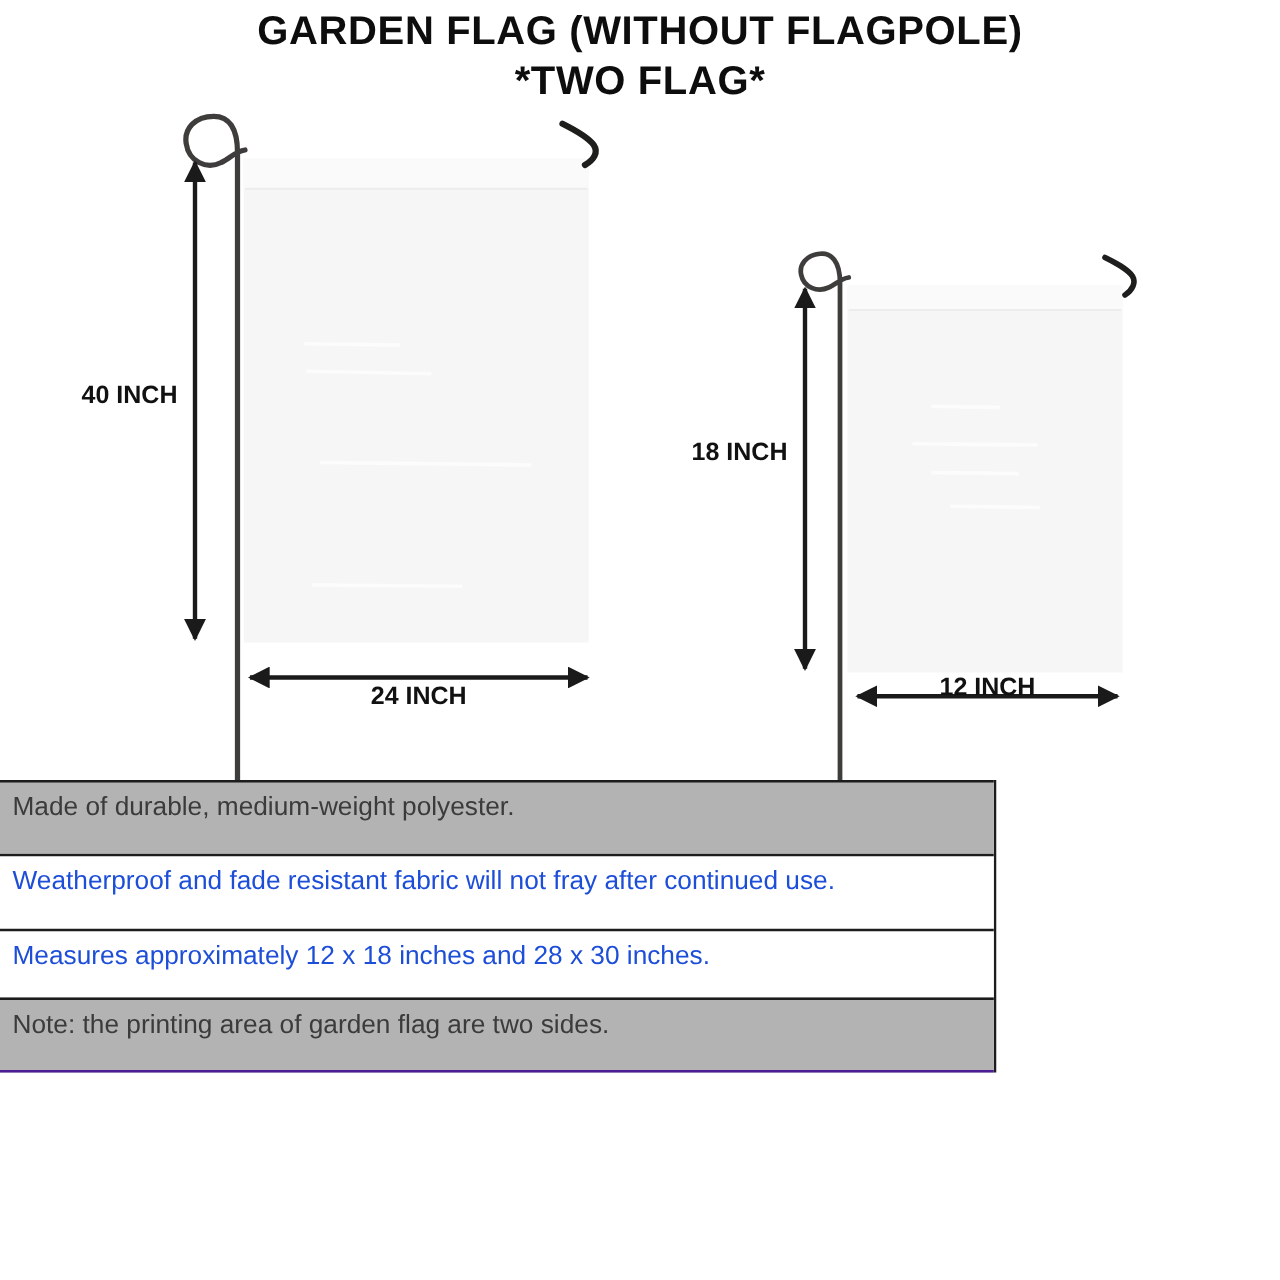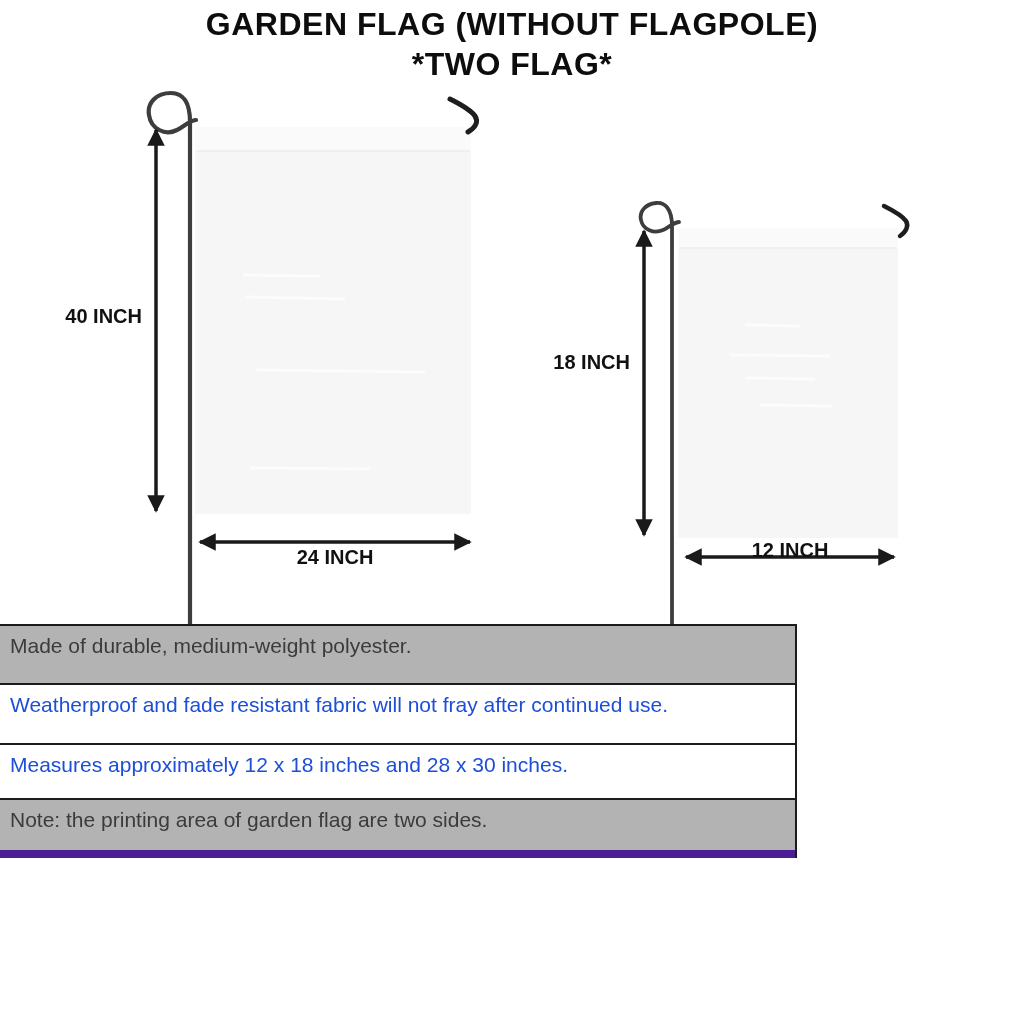--- a/index.html
+++ b/index.html
@@ -18,21 +18,21 @@
   .dim-label.right{text-align:right;}
   .dim-label.center{text-align:center;}
   .feature-table{
     position:absolute;left:0;top:624px;width:797px;
     border-right:2px solid #1c1c1c;box-sizing:border-box;
   }
   .feature-row{
     box-sizing:border-box;border-top:2px solid #1c1c1c;
     padding:7px 12px 0 10px;font-size:21px;color:#3b3b3b;line-height:1.25;
   }
-  .feature-row:last-child{border-bottom:8px solid #4c1d95;}
+  .feature-row:last-child{border-bottom:2px solid #4c1d95;}
   .feature-row.shaded{background:#b3b3b3;}
   .feature-row.plain{background:#ffffff;color:#1d4ed8;}
   .r1{height:59px;} .r2{height:60px;} .r3{height:60px;} .r4{height:55px;} .r5{height:60px;}
 </style>
 </head>
 <body>
 
 <div class="stage">
 
   <div class="title">

